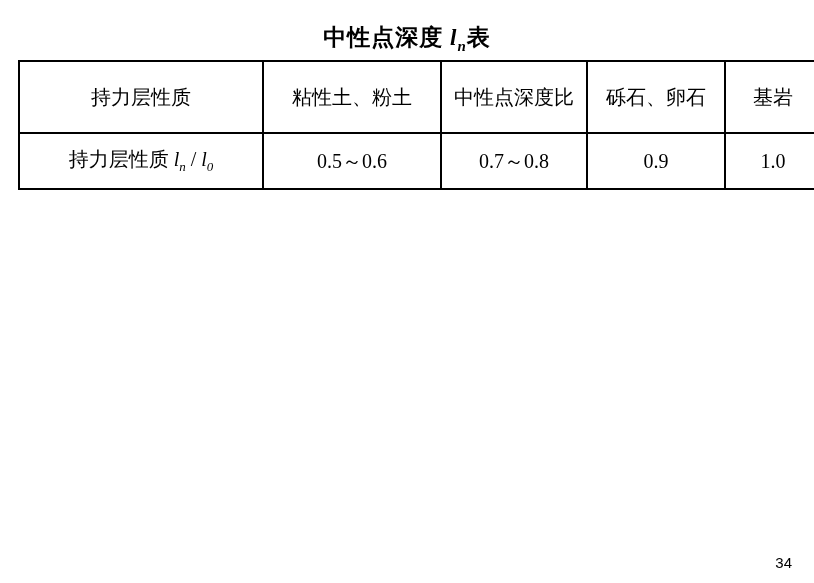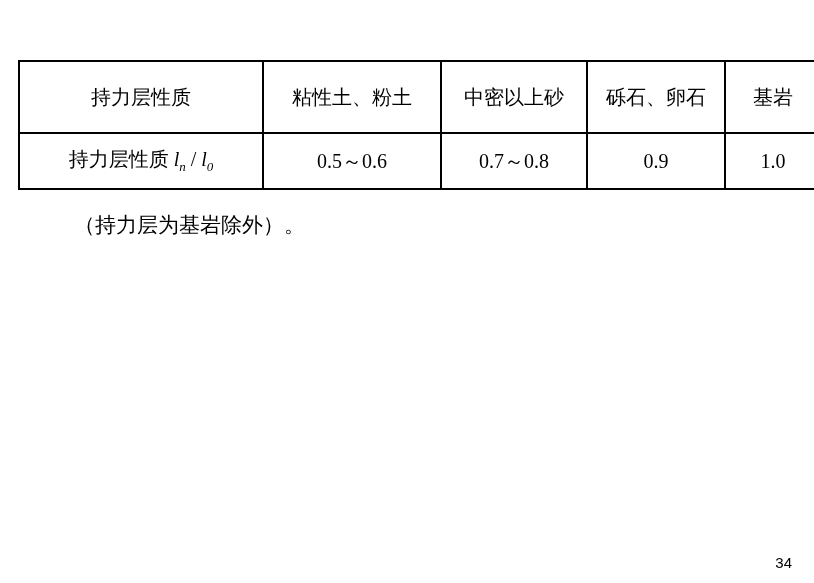--- a/index.html
+++ b/index.html
@@ -103,39 +103,41 @@
     bottom: 12px;
     font-size: 15px;
     font-family: Liberation Sans, sans-serif;
   }
 </style>
 </head>
 <body>
 
 <div class="slide">
 
+  <div class="title">
+    <span>中性点深度 </span><span class="ital">l</span><span class="sub">n</span><span>表</span>
+  </div>
 
   <table class="data">
     <tbody>
         <tr class="head">
       <td class="col1">持力层性质</td>
       <td class="col2">粘性土、粉土</td>
-      <td class="col3">中密以上砂</td>
+      <td class="col3">中性点深度比</td>
       <td class="col4">砾石、卵石</td>
       <td class="col5">基岩</td>
     </tr>
     <tr class="row">
       <td class="col1"><span>持力层性质 </span><span class="ital">l</span><span class="sub">n</span><span> / </span><span class="ital">l</span><span class="sub">0</span></td>
       <td class="col2 num">0.5～0.6</td>
       <td class="col3 num">0.7～0.8</td>
       <td class="col4 num">0.9</td>
       <td class="col5 num">1.0</td>
     </tr>
   </tbody>
     </table>
 
   <div class="notes">
-    <div class="note-line note-indent4">（持力层为基岩除外）。</div>
   </div>
 
   <div class="pagenum">34</div>
 
 </div>
 
 </body></html>

